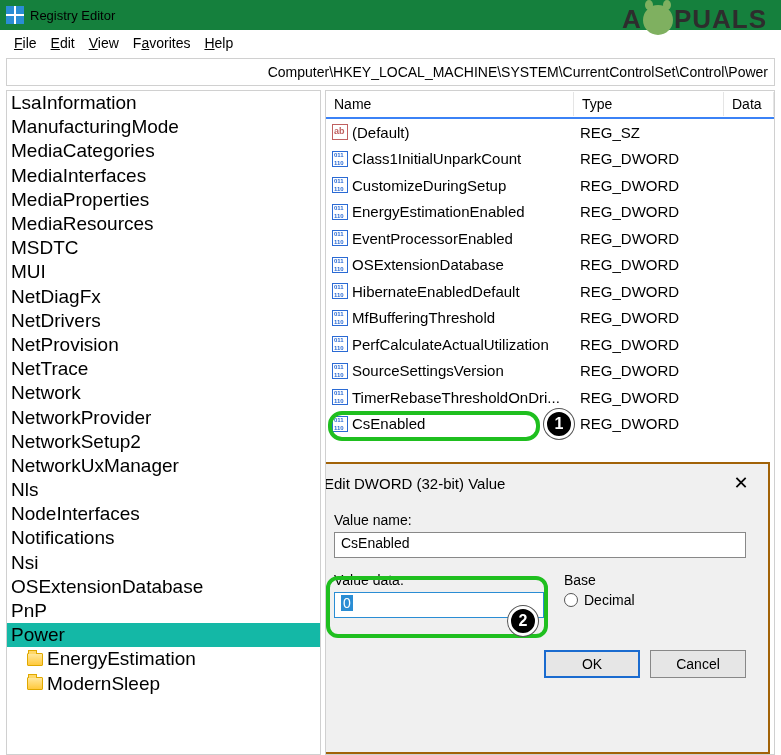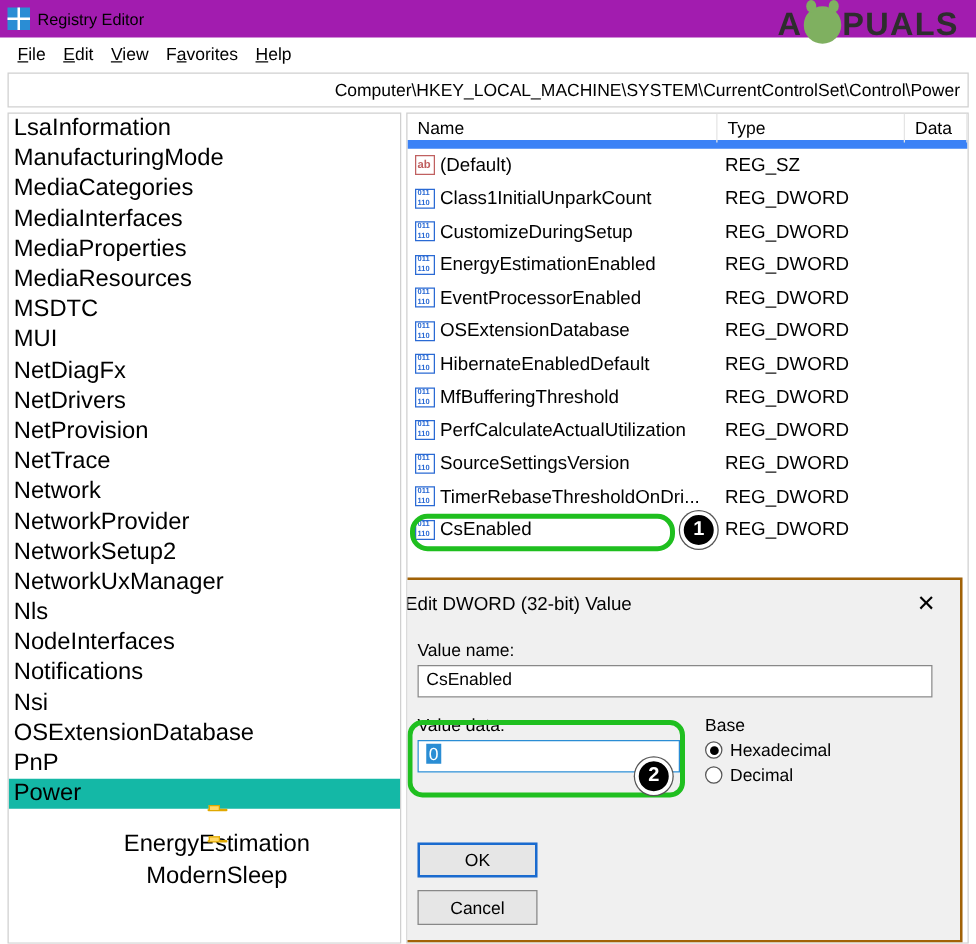--- a/index.html
+++ b/index.html
@@ -1,45 +1,45 @@
 <!DOCTYPE html>
 <html><head>
 <meta charset="utf-8">
 <style>
 * { box-sizing: border-box; margin: 0; padding: 0; font-family: "Segoe UI", Tahoma, sans-serif; }
 body { width: 781px; height: 755px; background: #fff; font-size: 14.5px; overflow: hidden; position: relative; }
 
 
-.titlebar { height: 30px; display: flex; align-items: center; padding: 0 6px; background: #a21caf; }
+.titlebar { height: 30px; display: flex; align-items: center; padding: 0 6px; background: #15803d; }
 .titlebar-icon { width: 18px; height: 18px; background: #2a8dd4; position: relative; margin-right: 6px; }
 .titlebar-icon::before, .titlebar-icon::after { content: ""; position: absolute; background: #fff; }
 .titlebar-icon::before { width: 100%; height: 2px; top: 50%; margin-top: -1px; }
 .titlebar-icon::after { width: 2px; height: 100%; left: 50%; margin-left: -1px; }
 .titlebar-text { font-size: 13px; }
 
 
 .menubar { height: 26px; display: flex; align-items: center; padding: 0 8px; gap: 2px; }
 .menubar .mi { padding: 2px 6px; font-size: 14px; }
 .menubar .mi .ul { text-decoration: underline; }
 
 
 .addressbar { border: 1px solid #d0d0d0; margin: 2px 6px; height: 28px; padding: 3px 6px; display: flex; align-items: center; font-size: 14px; justify-content: flex-end; }
 
 
 .main { display: flex; height: calc(100% - 86px); }
 .treepane { width: 315px; border: 1px solid #d0d0d0; margin: 2px 0 2px 6px; overflow: hidden; }
 .treepane-inner { padding: 0; }
 .tree-item, .tree-sub { height: 24.2px; display: flex; align-items: center; padding-left: 4px; font-size: 19px; }
 .tree-item.selected { background: #14b8a6; }
-.tree-sub { padding-left: 20px; gap: 16px; flex-direction: column; }
+.tree-sub { padding-left: 20px; gap: 4px; }
 .folder-icon { width: 16px; height: 13px; background: linear-gradient(#ffe79c,#ffc93c); border: 1px solid #e0a800; border-radius: 1px; position: relative; display: inline-block; }
 .folder-icon::before { content: ""; position: absolute; width: 7px; height: 3px; background: #ffd868; border: 1px solid #e0a800; border-bottom: none; top: -4px; left: 0; }
 
 .listpane { flex: 1; border: 1px solid #d0d0d0; margin: 2px 6px 2px 4px; position: relative; overflow: hidden; }
-.list-header { display: flex; height: 28px; align-items: center; border-bottom: 7px solid #3b82f6; }
+.list-header { display: flex; height: 28px; align-items: center; border-bottom: 2px solid #3b82f6; }
 .list-header .col { padding: 4px 8px; font-size: 14px; border-right: 1px solid #e5e5e5; }
 .col-name { width: 248px; }
 .col-type { width: 150px; }
 .col-data { flex: 1; }
 .list-row { display: flex; height: 26.5px; align-items: center; }
 .list-row .cell { padding: 0 6px; font-size: 15px; }
 .cell-name { width: 248px; display: flex; align-items: center; gap: 4px; }
 .cell-type { width: 150px; }
 .cell-data { flex: 1; }
 
@@ -62,21 +62,21 @@
 .field-label { font-size: 14px; margin-bottom: 4px; }
 .text-input { width: 100%; height: 26px; border: 1px solid #888; background: #fff; padding: 2px 6px; font-size: 14px; }
 .row-mid { display: flex; margin-top: 14px; gap: 20px; }
 .valuedata-box { width: 210px; }
 .valdata-input { width: 100%; height: 26px; border: 1px solid #2a8dd4; background: #fff; padding: 2px 6px; font-size: 14px; }
 .valdata-input .sel { background: #2a8dd4; color: #fff; padding: 0 2px; }
 .base-box { flex: 1; }
 .radio-row { display: flex; align-items: center; gap: 6px; margin: 4px 0; font-size: 14px; }
 .radio-outer { width: 14px; height: 14px; border: 1px solid #555; border-radius: 50%; display: inline-flex; align-items: center; justify-content: center; background: #fff; }
 .radio-dot { width: 7px; height: 7px; border-radius: 50%; background: #000; }
-.dialog-buttons { display: flex; justify-content: flex-end; gap: 10px; margin-top: 42px; flex-direction: column; }
+.dialog-buttons { display: flex; justify-content: flex-end; gap: 10px; margin-top: 32px; }
 .dlg-btn { width: 96px; height: 28px; border: 1px solid #888; background: #e6e6e6; font-size: 14px; display: flex; align-items: center; justify-content: center; }
 .dlg-btn.ok { border: 2px solid #1a6bcf; }
 
 
 .valdata-highlight { position: absolute; border: 4px solid #1fbf1f; border-radius: 12px; pointer-events: none; }
 
 
 .brand { position: absolute; top: 4px; right: 14px; font-size: 26px; font-weight: bold; color: #2d2d2d; letter-spacing: 1px; z-index: 30; display: flex; align-items: center; }
 .brand .ape { width: 30px; height: 30px; background: #7fb060; border-radius: 50%; position: relative; margin: 0 1px; }
 .brand .ape::before, .brand .ape::after { content: ""; position: absolute; width: 8px; height: 10px; background: #7fb060; border-radius: 50%; top: -5px; }
@@ -270,26 +270,20 @@
         <div class="row-mid">
           <div class="valuedata-box">
             <div class="field-label">Value data:</div>
             <div class="valdata-input">
               <span class="sel">0</span>
             </div>
           </div>
           <div class="base-box">
             <div class="field-label">Base</div>
             <div class="radio-row">
-              <span class="radio-outer">
-                  <span class="radio-dot"></span>
-                </span>
-              <span>Hexadecimal</span>
-            </div>
-            <div class="radio-row">
               <span class="radio-outer"></span>
               <span>Decimal</span>
             </div>
           </div>
         </div>
 
         <div class="dialog-buttons">
           <div class="dlg-btn ok">
               <span>OK</span>
             </div>

